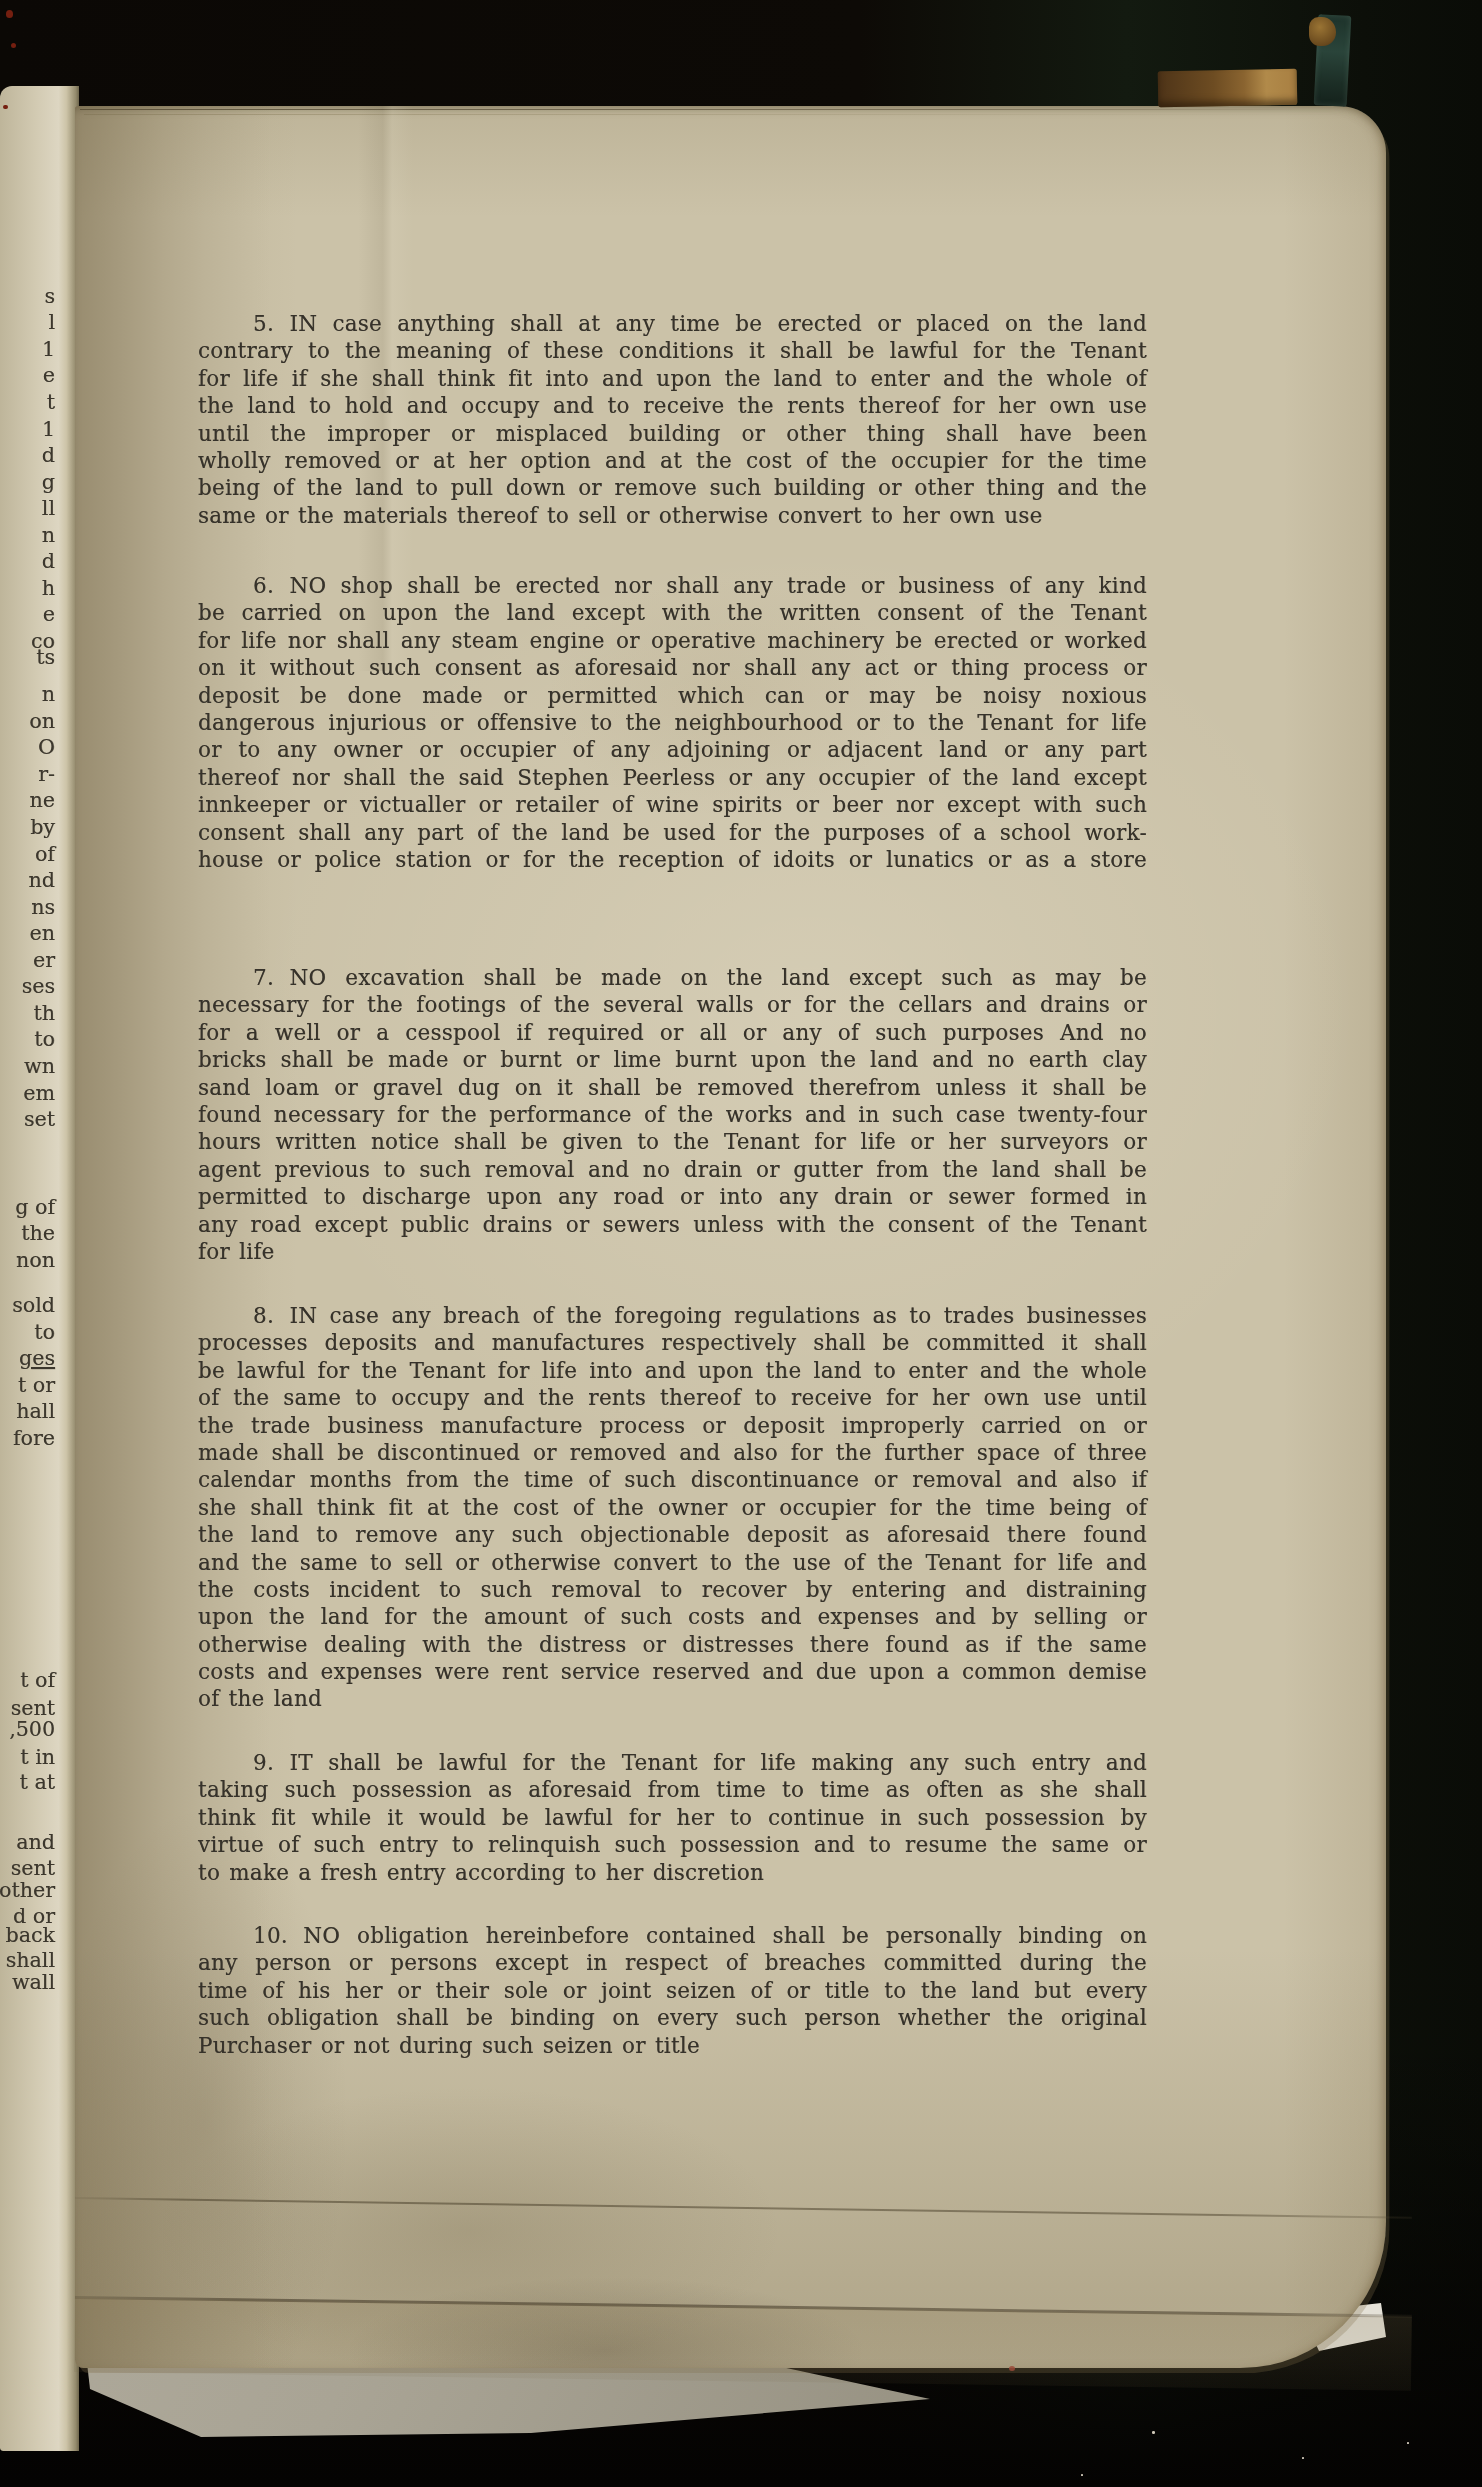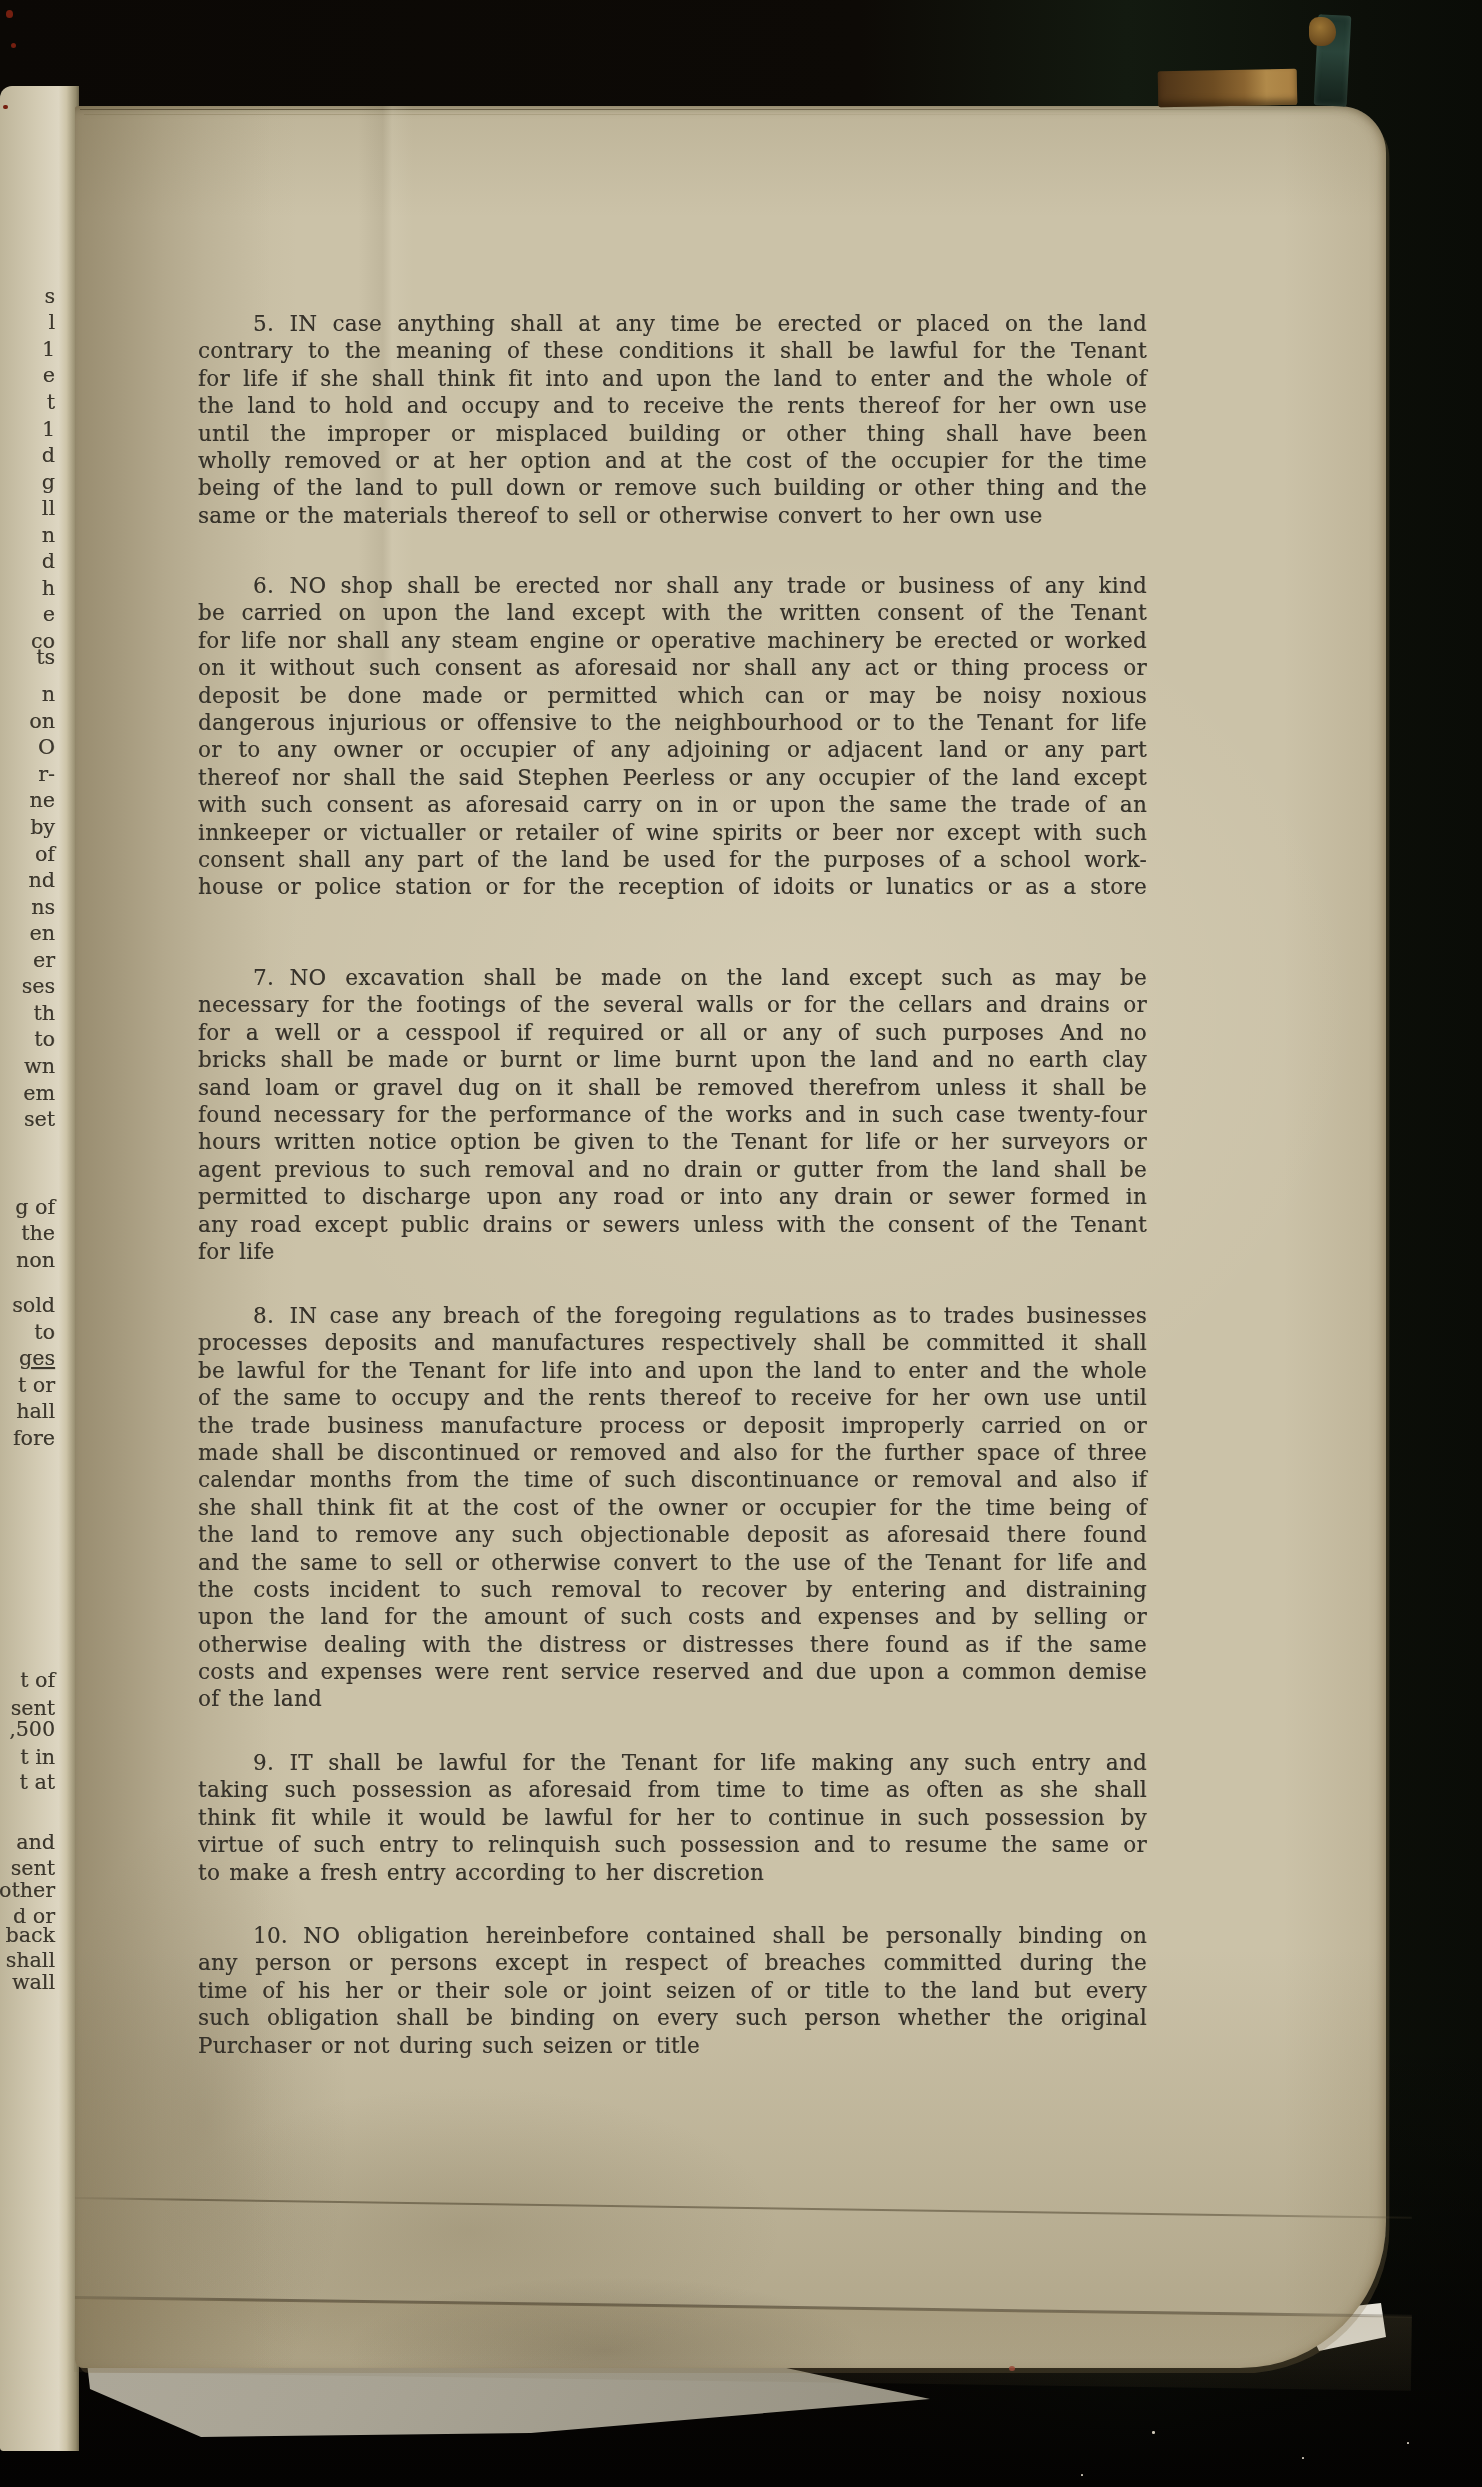--- a/index.html
+++ b/index.html
@@ -165,33 +165,32 @@
         </div>
         <div class="clause" style="top: 466px;">
           <div class="line first"><span class="clause-num">6.</span><span class="num-gap"></span>NO shop shall be erected nor shall any trade or business of any kind</div>
           <div class="line">be carried on upon the land except with the written consent of the Tenant</div>
           <div class="line">for life nor shall any steam engine or operative machinery be erected or worked</div>
           <div class="line">on it without such consent as aforesaid nor shall any act or thing process or</div>
           <div class="line">deposit be done made or permitted which can or may be noisy noxious</div>
           <div class="line">dangerous injurious or offensive to the neighbourhood or to the Tenant for life</div>
           <div class="line">or to any owner or occupier of any adjoining or adjacent land or any part</div>
           <div class="line">thereof nor shall the said Stephen Peerless or any occupier of the land except</div>
-          <div class="line">with such consent as aforesaid carry on in or upon the same the trade of an</div>
           <div class="line">innkeeper or victualler or retailer of wine spirits or beer nor except with such</div>
           <div class="line">consent shall any part of the land be used for the purposes of a school work-</div>
           <div class="line">house or police station or for the reception of idoits or lunatics or as a store</div>
         </div>
         <div class="clause" style="top: 858px;">
           <div class="line first"><span class="clause-num">7.</span><span class="num-gap"></span>NO excavation shall be made on the land except such as may be</div>
           <div class="line">necessary for the footings of the several walls or for the cellars and drains or</div>
           <div class="line">for a well or a cesspool if required or all or any of such purposes And no</div>
           <div class="line">bricks shall be made or burnt or lime burnt upon the land and no earth clay</div>
           <div class="line">sand loam or gravel dug on it shall be removed therefrom unless it shall be</div>
           <div class="line">found necessary for the performance of the works and in such case twenty-four</div>
-          <div class="line">hours written notice option be given to the Tenant for life or her surveyors or</div>
+          <div class="line">hours written notice shall be given to the Tenant for life or her surveyors or</div>
           <div class="line">agent previous to such removal and no drain or gutter from the land shall be</div>
           <div class="line">permitted to discharge upon any road or into any drain or sewer formed in</div>
           <div class="line">any road except public drains or sewers unless with the consent of the Tenant</div>
           <div class="line last">for life</div>
         </div>
         <div class="clause" style="top: 1196px;">
           <div class="line first"><span class="clause-num">8.</span><span class="num-gap"></span>IN case any breach of the foregoing regulations as to trades businesses</div>
           <div class="line">processes deposits and manufactures respectively shall be committed it shall</div>
           <div class="line">be lawful for the Tenant for life into and upon the land to enter and the whole</div>
           <div class="line">of the same to occupy and the rents thereof to receive for her own use until</div>

